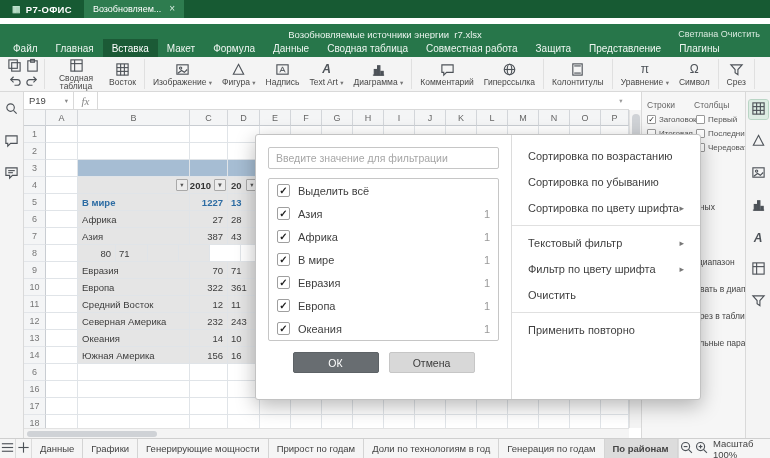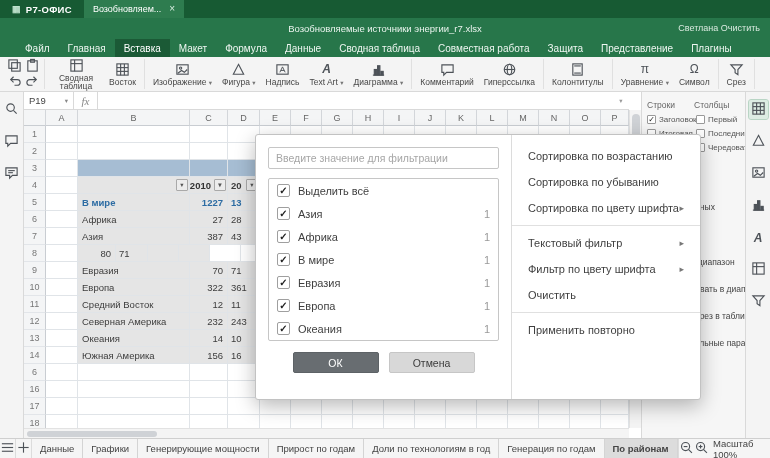--- a/index.html
+++ b/index.html
@@ -7,24 +7,24 @@
   body{font-family:"Liberation Sans",sans-serif;font-size:10px;color:#333;position:relative;overflow:hidden}
   .app{position:absolute;left:0;top:0;width:770px;height:458px;background:#fff;overflow:hidden}
 
   
   .tabstrip{position:absolute;left:0;top:0;width:770px;height:18px;background:#175a33;display:flex;align-items:stretch}
   .logo{display:flex;align-items:center;gap:5px;padding:0 12px;color:#fff;font-weight:bold;font-size:9.5px;letter-spacing:.3px}
   .logo .logo-ic{font-size:9px;color:#bfe2cd}
   .doctab{display:flex;align-items:center;gap:8px;padding:0 9px;background:#2e7c4f;color:#fff;font-size:9px;max-width:120px}
   .doctab .dt-label{white-space:nowrap;overflow:hidden;max-width:88px}
   .doctab .close{color:#d6ecdf;font-size:10px;line-height:10px}
-  .apphead{position:absolute;left:0;top:18px;width:770px;height:21px;background:#27764a}
+  .apphead{position:absolute;left:0;top:24px;width:770px;height:21px;background:#27764a}
   .doc-title{position:absolute;left:0;right:0;top:0;height:21px;line-height:21px;text-align:center;color:#eaf4ee;font-size:9.5px;white-space:nowrap}
   .user{position:absolute;right:10px;top:0;height:21px;line-height:21px;color:#d9ead f;color:#d9eadf;font-size:9px}
-  .menubar{position:absolute;left:0;top:39px;width:770px;height:18px;background:#27764a;display:flex;align-items:stretch;padding-left:16px}
+  .menubar{position:absolute;left:0;top:39px;width:770px;height:18px;background:#27764a;display:flex;align-items:stretch;padding-left:4px}
   .menu-tab{display:flex;align-items:center;padding:0 9px;color:#eef6f1;font-size:10px;white-space:nowrap}
   .menu-tab.active{background:#1b5a36;color:#fff}
 
   
   .toolbar{position:absolute;left:0;top:57px;width:770px;height:35px;background:#f4f4f4;border-bottom:1px solid #d9d9d9;display:flex;align-items:stretch;padding:2px 2px}
   .tb-quick{display:grid;grid-template-columns:16px 16px;grid-template-rows:15px 15px;gap:0 2px;align-content:center;padding:0 4px;border-right:1px solid #e0e0e0}
   .tb-quick .qbtn{display:flex;align-items:center;justify-content:center}
   .tb-group{display:flex;align-items:center;padding:0 3px;border-right:1px solid #e0e0e0}
   .tb-btn{display:flex;flex-direction:column;align-items:center;justify-content:center;padding:1px 5px;height:31px;color:#444}
   .tb-btn .ticon{height:15px;display:flex;align-items:center;justify-content:center}

